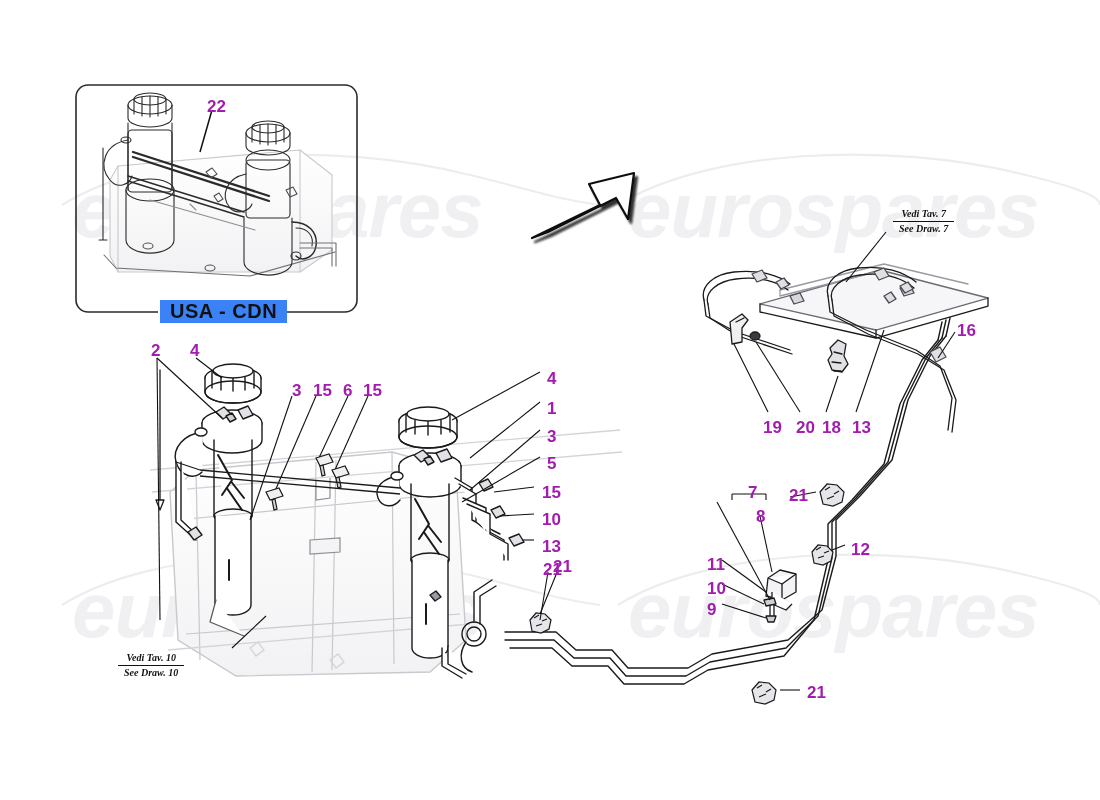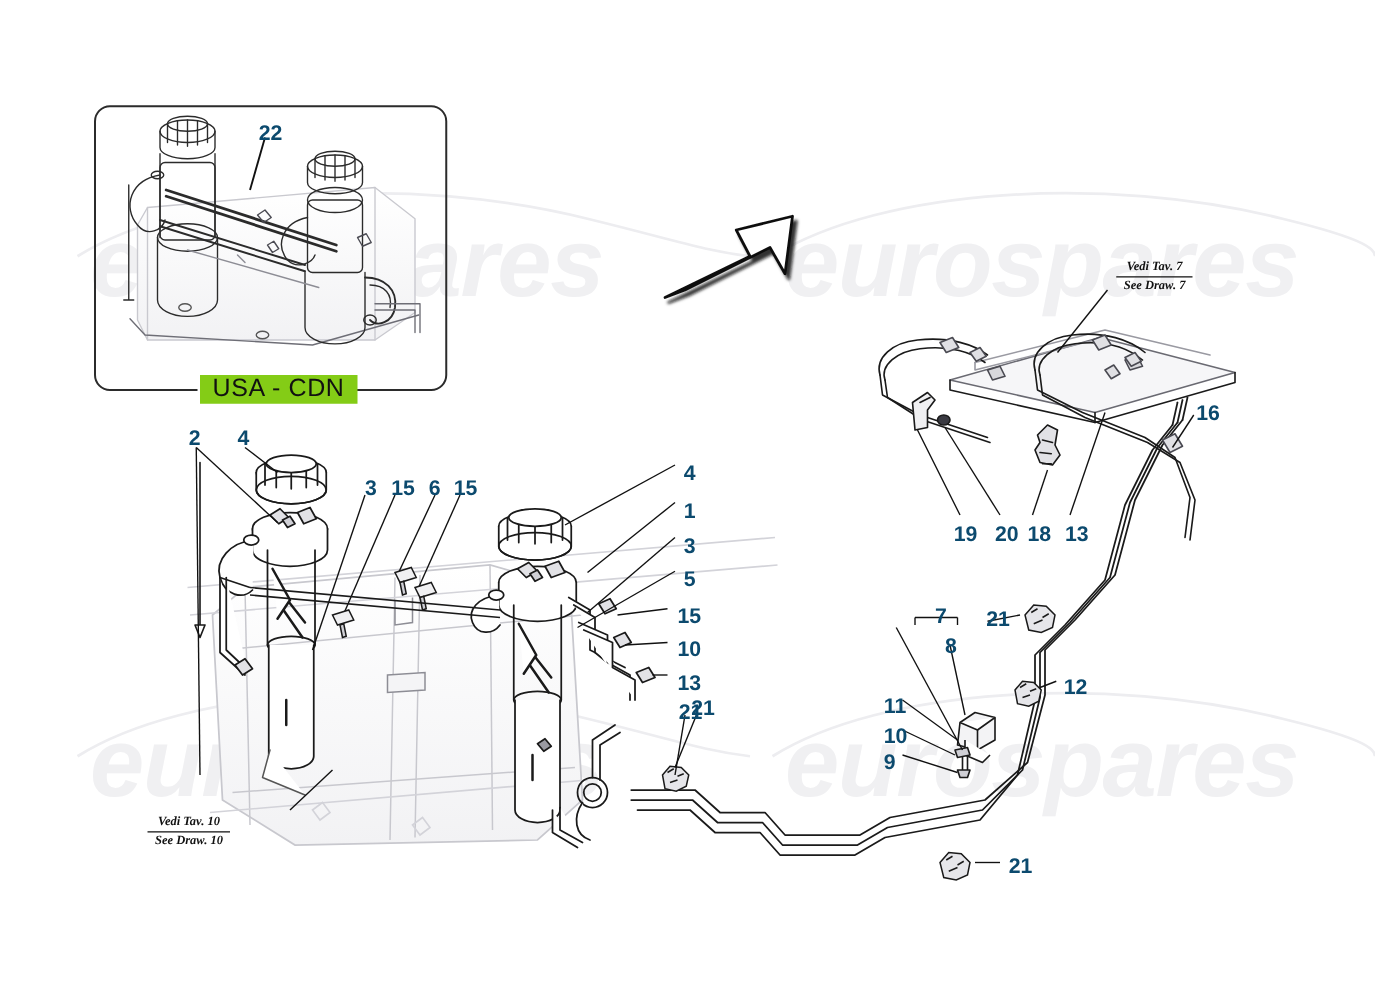--- a/index.html
+++ b/index.html
@@ -5,34 +5,34 @@
   html,body{margin:0;padding:0;background:#fff;}
   body{
     width:1100px;height:800px;position:relative;overflow:hidden;
     font-family:"Liberation Sans", sans-serif;
     background:#ffffff;
   }
   #stage{position:absolute;left:0;top:0;width:1100px;height:800px;}
   svg.layer{position:absolute;left:0;top:0;width:1100px;height:800px;overflow:visible;}
   .callout-num{
     position:absolute;font-family:"Liberation Sans",sans-serif;
-    font-weight:bold;font-size:17px;color:#0c4a6e;letter-spacing:0px;
+    font-weight:bold;font-size:17px;color:#a21caf;letter-spacing:0px;
     white-space:nowrap;line-height:1;
   }
   .ref-label{
     position:absolute;font-family:"Liberation Serif",serif;
     font-style:italic;font-weight:bold;font-size:10px;color:#111;
     white-space:nowrap;line-height:1.15;text-align:center;
   }
   .ref-label .l1{display:block;padding:0 6px 1px 6px;}
   .ref-label .l2{display:block;padding:1px 6px 0 6px;border-top:1.6px solid #111;}
   .usa-cdn{
     position:absolute;font-family:"Liberation Sans",sans-serif;
-    font-weight:normal;font-size:20px;color:#111;letter-spacing:0.5px;
-    background:#84cc16;padding:0 10px;white-space:nowrap;
+    font-weight:bold;font-size:20px;color:#111;letter-spacing:0.5px;
+    background:#3b82f6;padding:0 10px;white-space:nowrap;
   }
   .wm2{
     position:absolute;font-family:"Liberation Sans",sans-serif;
     font-weight:bold;font-style:italic;font-size:78px;
     color:#f0f0f2;letter-spacing:-1px;white-space:nowrap;user-select:none;
   }
 </style>
 </head>
 <body>
 

